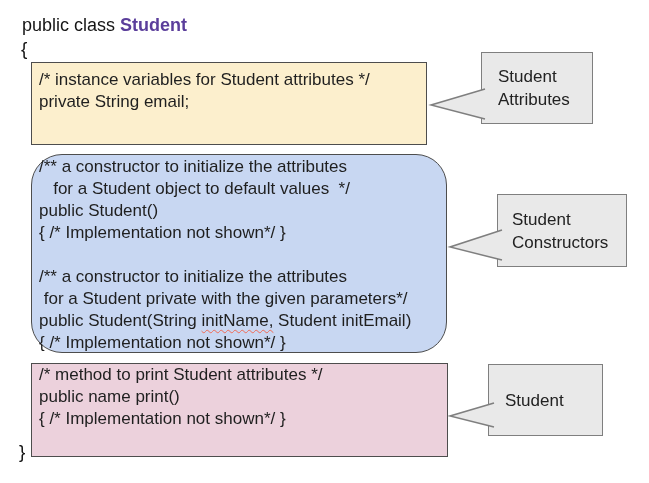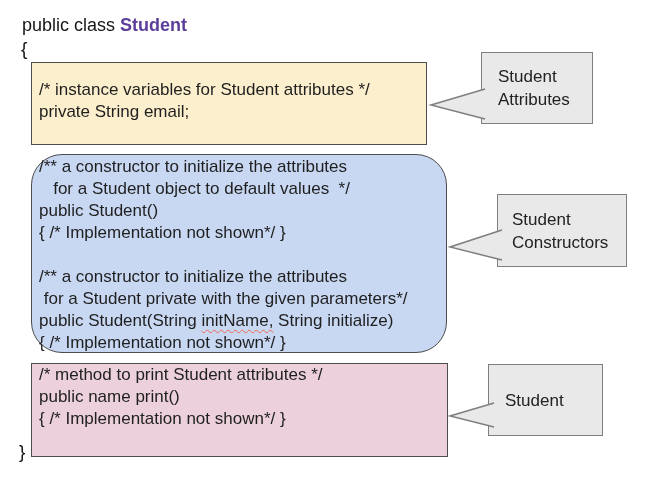--- a/index.html
+++ b/index.html
@@ -23,21 +23,21 @@
   #open-brace { left: 21px; top: 38px; }
   #close-brace { left: 19px; top: 441px; }
   .code-box {
     position: absolute; border: 1.5px solid #4d4d4d;
     padding: 2px 7px; z-index: 0;
   }
   .code-line {
     font-size: 17px; line-height: 22px; min-height: 22px;
     color: #1f1f1f; white-space: pre;
   }
-  #attributes-box { left: 31px; top: 62px;  width: 396px; height: 83px;  background: #fcefcd; padding-top: 16px; }
+  #attributes-box { left: 31px; top: 62px;  width: 396px; height: 83px;  background: #fcefcd; padding-top: 6px; }
   #constructors-box { left: 31px; top: 154px; width: 416px; height: 199px; background: #c8d7f2; padding-top: 1px; border-radius: 31px; }
   #methods-box { left: 31px; top: 363px; width: 417px; height: 94px;  background: #ecd1dc; padding-top: 0; }
   .misspelled {
     text-decoration: underline;
     text-decoration-style: wavy;
     text-decoration-color: #f06a55;
     text-decoration-thickness: 1px;
     text-underline-offset: 3px;
   }
   .callout {
@@ -69,21 +69,21 @@
   </div>
 
   <div class="code-box" id="constructors-box">
     <div class="code-line">/** a constructor to initialize the attributes</div>
     <div class="code-line">   for a Student object to default values  */</div>
     <div class="code-line">public Student()</div>
     <div class="code-line">{ /* Implementation not shown*/ }</div>
     <div class="code-line"></div>
     <div class="code-line">/** a constructor to initialize the attributes</div>
     <div class="code-line"> for a Student private with the given parameters*/</div>
-    <div class="code-line"><span>public Student(String </span><span class="misspelled">initName,</span><span> String initialize)</span></div>
+    <div class="code-line"><span>public Student(String </span><span class="misspelled">initName,</span><span> Student initEmail)</span></div>
     <div class="code-line">{ /* Implementation not shown*/ }</div>
   </div>
 
   <div class="code-box" id="methods-box">
     <div class="code-line">/* method to print Student attributes */</div>
     <div class="code-line">public name print()</div>
     <div class="code-line">{ /* Implementation not shown*/ }</div>
   </div>
 
   <div class="brace" id="close-brace">}</div>

